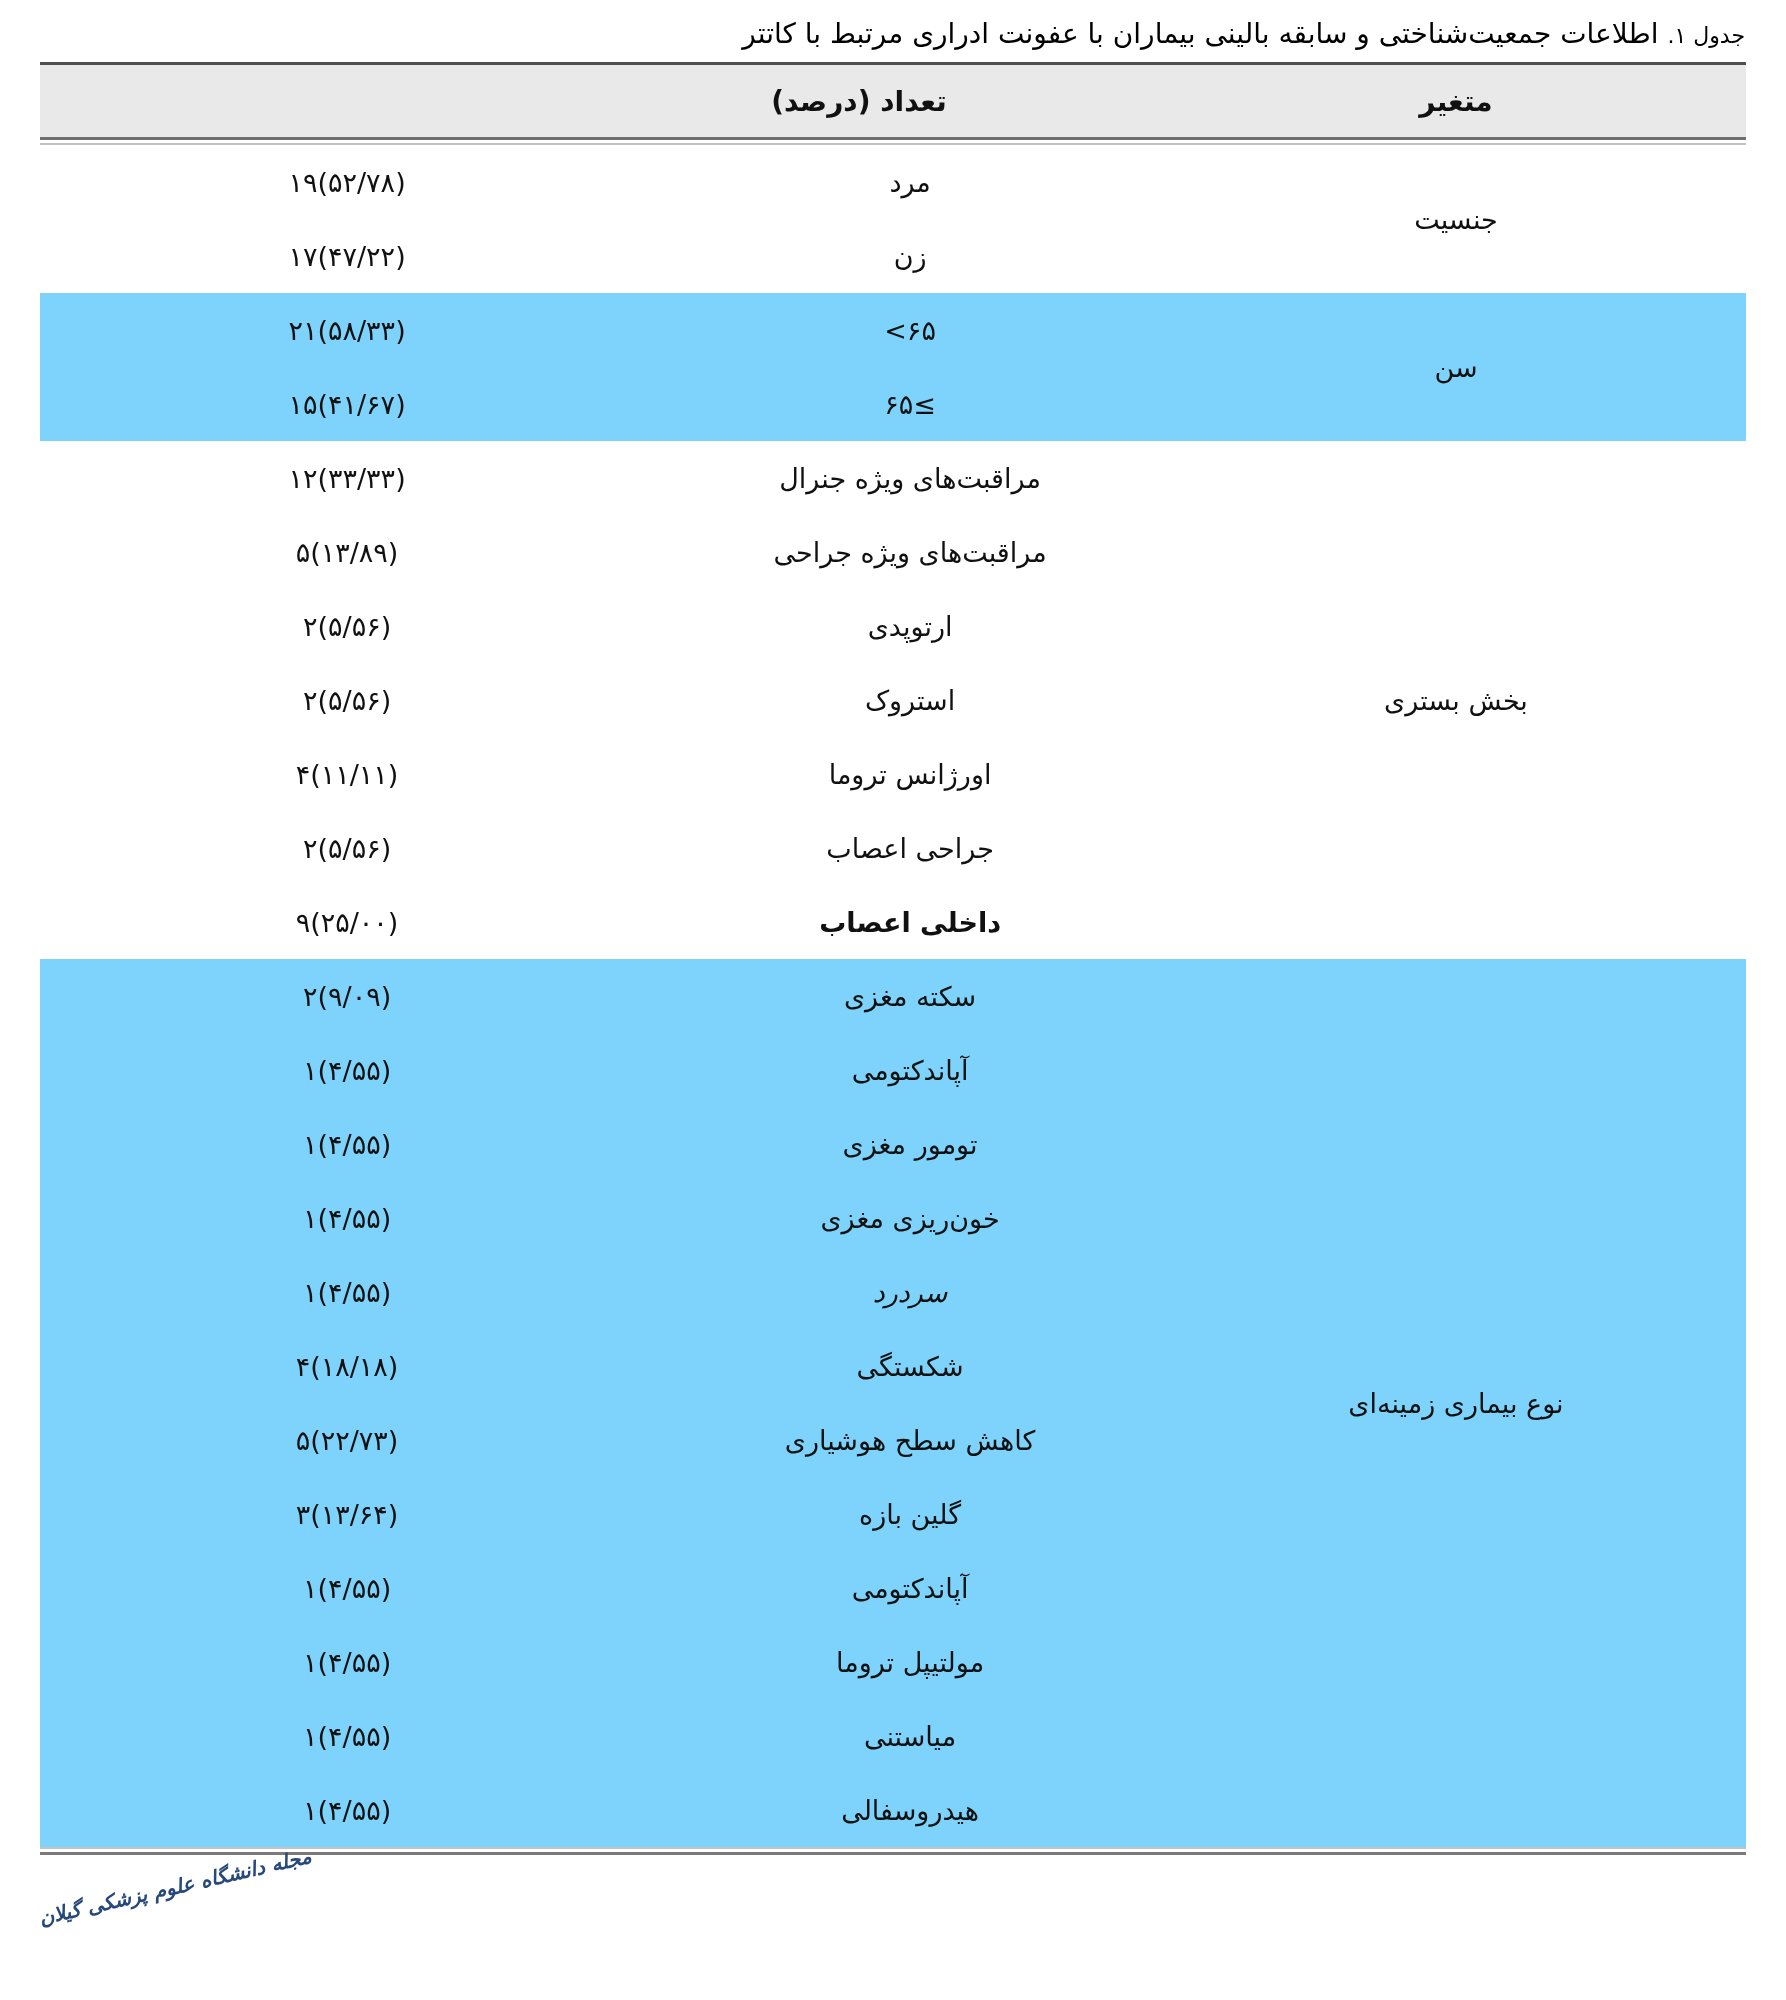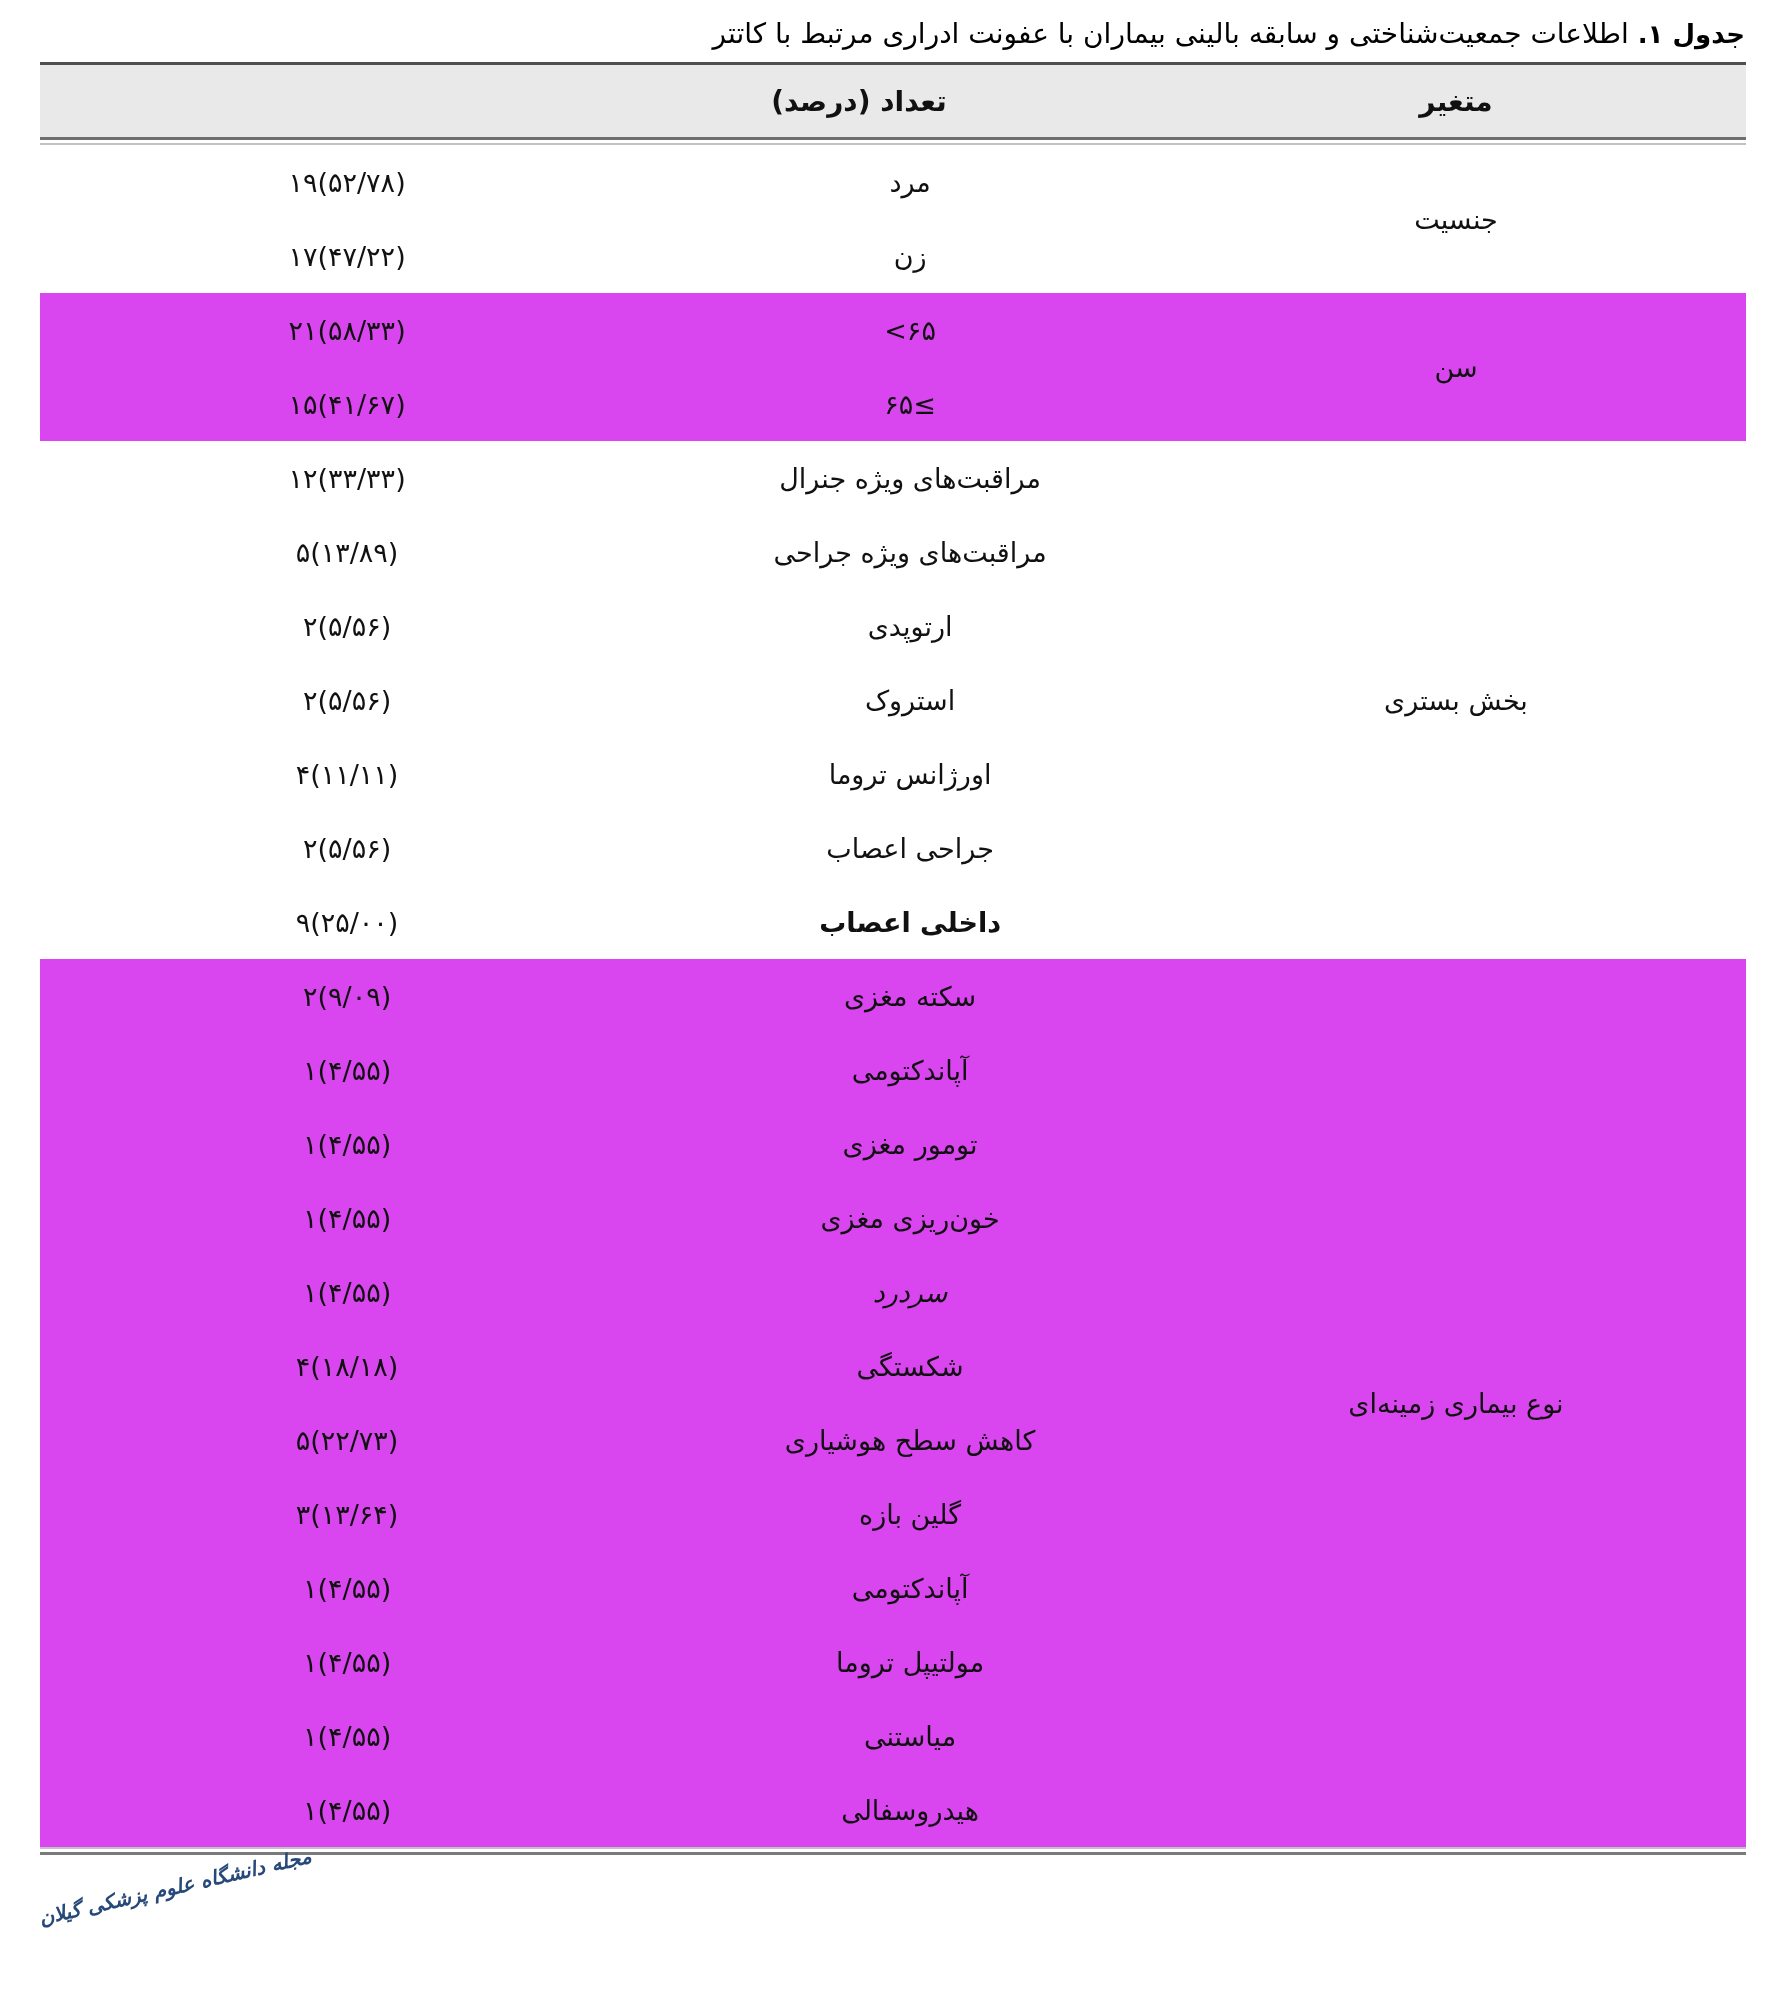--- a/index.html
+++ b/index.html
@@ -16,21 +16,21 @@
   
   .title{
     direction:rtl;
     text-align:right;
     padding:12px 41px 0 41px;
     font-size:28px;
     line-height:44px;
     color:#000;
     white-space:nowrap;
   }
-  .title .t-bold{font-weight:bold;font-size:26px;}
+  .title .t-bold{font-weight:normal;font-size:22px;}
   
   .table-wrap{
     position:absolute;
     left:40px;
     top:62px;
     width:1706px;
   }
   .rule-top{height:3px;background:#4f4f4f;}
   .double-rule{line-height:0;font-size:0;}
   .double-rule .dr-a{height:3px;background:#6f6f6f;}
@@ -60,21 +60,21 @@
     table-layout:fixed;
   }
   table.body td{
     text-align:center;
     vertical-align:middle;
     font-size:27px;
     padding:0;
     border:none;
   }
   table.body tr{height:74px;}
-  tr.shaded td{background:#d946ef;}
+  tr.shaded td{background:#7dd3fc;}
   .num-cell{direction:ltr;}
   
   .logo{
     position:absolute;
     left:42px;
     top:1906px;
     direction:rtl;
     color:#27497a;
     font-size:20px;
     font-weight:bold;

